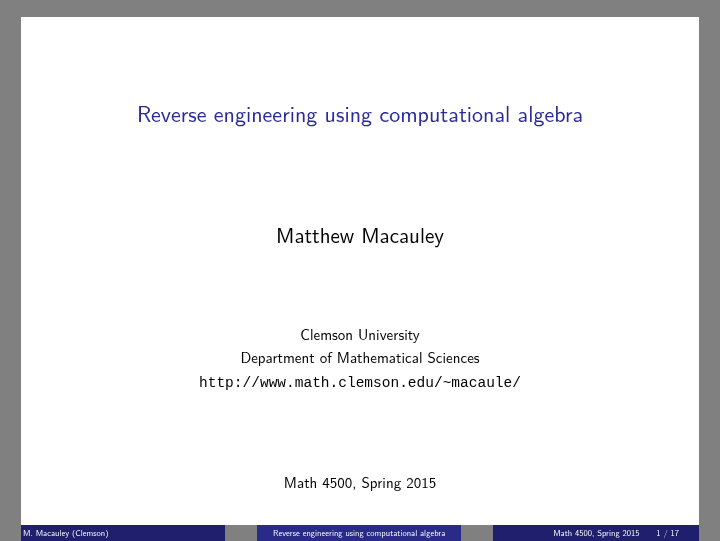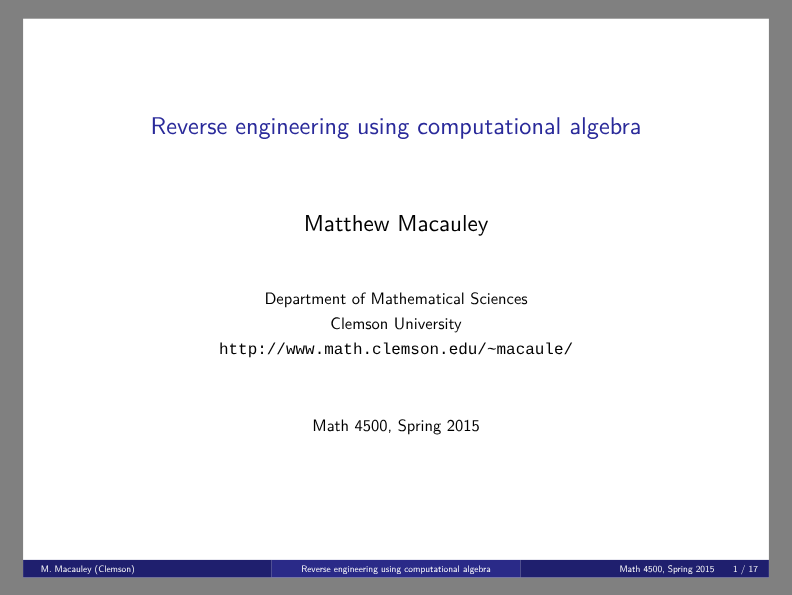--- a/index.html
+++ b/index.html
@@ -1,15 +1,15 @@
 <!DOCTYPE html>
 <html><head>
 <meta charset="utf-8">
 <style>
-  * { margin: 0; padding: 0; box-sizing: border-box; }
+  * { margin: 0; padding: 0; box-sizing: border-box; gap: 32px; }
   body {
     width: 720px;
     height: 541px;
     background: #808080;
     font-family: "Latin Modern Sans", "Computer Modern Sans", "Helvetica Neue", Arial, sans-serif;
     display: flex;
     align-items: center;
     justify-content: center;
   }
   .slide {
@@ -59,48 +59,48 @@
     height: 16px;
     width: 100%;
     display: flex;
     font-size: 8.5px;
     color: #ffffff;
     line-height: 16px;
   }
   .fb-left {
     width: 33.333%;
     background: #1f1f6e;
-    padding-left: 16px;
+    padding-left: 2px;
     text-align: left;
   }
   .fb-center {
     width: 33.333%;
     background: #2a2a88;
     text-align: center;
   }
   .fb-right {
     width: 33.333%;
     background: #1f1f6e;
-    padding-right: 10px;
+    padding-right: 20px;
     text-align: right;
   }
   .fb-right .page {
     margin-left: 14px;
   }
 </style>
 </head>
 <body>
 
 <div class="slide">
   <div class="content">
     <div class="title">Reverse engineering using computational algebra</div>
     <div class="author">Matthew Macauley</div>
     <div class="affil">
+      <div>Clemson University</div>
       <div>Department of Mathematical Sciences</div>
-      <div>Clemson University</div>
       <span class="url">http://www.math.clemson.edu/~macaule/</span>
     </div>
     <div class="course">Math 4500, Spring 2015</div>
   </div>
 
   <div class="footbar">
     <div class="fb-left">M. Macauley  (Clemson)</div>
     <div class="fb-center">Reverse engineering using computational algebra</div>
     <div class="fb-right">
       <span>Math 4500, Spring 2015</span>

